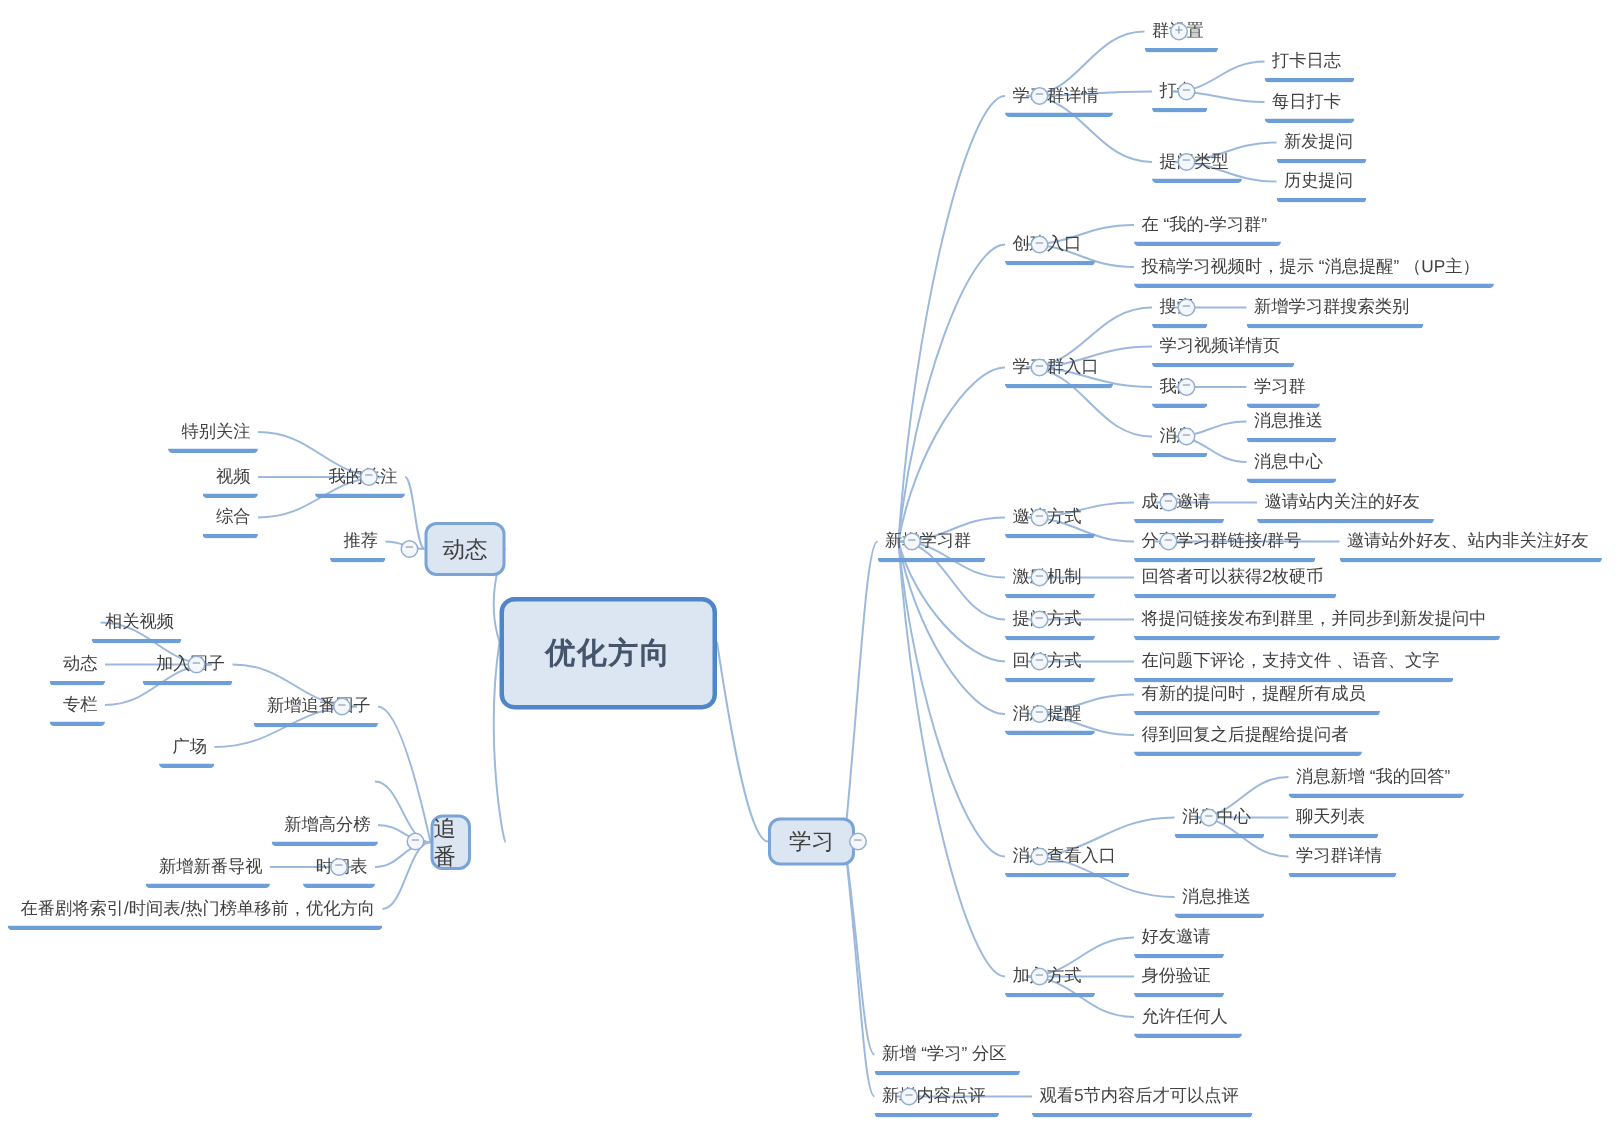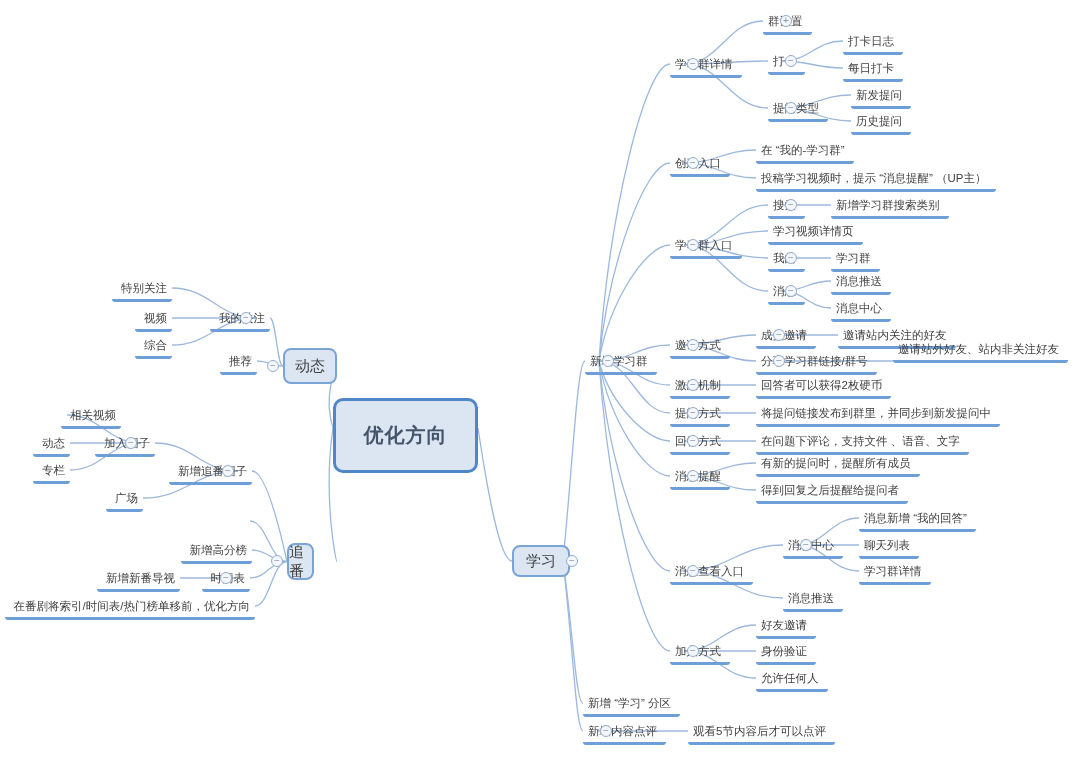--- a/index.html
+++ b/index.html
@@ -167,21 +167,21 @@
     <div class="node-line side-right" style="top: 224px; left: 768px;">学习视频详情页</div>
     <div class="node-line side-right" style="top: 251px; left: 768px;">我的</div>
     <div class="node-line side-right" style="top: 251px; left: 831px;">学习群</div>
     <div class="node-line side-right" style="top: 284px; left: 768px;">消息</div>
     <div class="node-line side-right" style="top: 274px; left: 831px;">消息推送</div>
     <div class="node-line side-right" style="top: 301px; left: 831px;">消息中心</div>
     <div class="node-line side-right" style="top: 338px; left: 670px;">邀请方式</div>
     <div class="node-line side-right" style="top: 328px; left: 756px;">成员邀请</div>
     <div class="node-line side-right" style="top: 328px; left: 838px;">邀请站内关注的好友</div>
     <div class="node-line side-right" style="top: 354px; left: 756px;">分享学习群链接/群号</div>
-    <div class="node-line side-right" style="top: 342px; left: 893px; font-family: Liberation Serif, serif;">邀请站外好友、站内非关注好友</div>
+    <div class="node-line side-right" style="top: 354px; left: 893px; font-family: Liberation Serif, serif;">邀请站外好友、站内非关注好友</div>
     <div class="node-line side-right" style="top: 378px; left: 670px;">激励机制</div>
     <div class="node-line side-right" style="top: 378px; left: 756px;">回答者可以获得2枚硬币</div>
     <div class="node-line side-right" style="top: 406px; left: 670px;">提问方式</div>
     <div class="node-line side-right" style="top: 406px; left: 756px;">将提问链接发布到群里，并同步到新发提问中</div>
     <div class="node-line side-right" style="top: 434px; left: 670px;">回答方式</div>
     <div class="node-line side-right" style="top: 434px; left: 756px;">在问题下评论，支持文件 、语音、文字</div>
     <div class="node-line side-right" style="top: 469px; left: 670px;">消息提醒</div>
     <div class="node-line side-right" style="top: 456px; left: 756px;">有新的提问时，提醒所有成员</div>
     <div class="node-line side-right" style="top: 483px; left: 756px;">得到回复之后提醒给提问者</div>
     <div class="node-line side-right" style="top: 564px; left: 670px;">消息查看入口</div>

